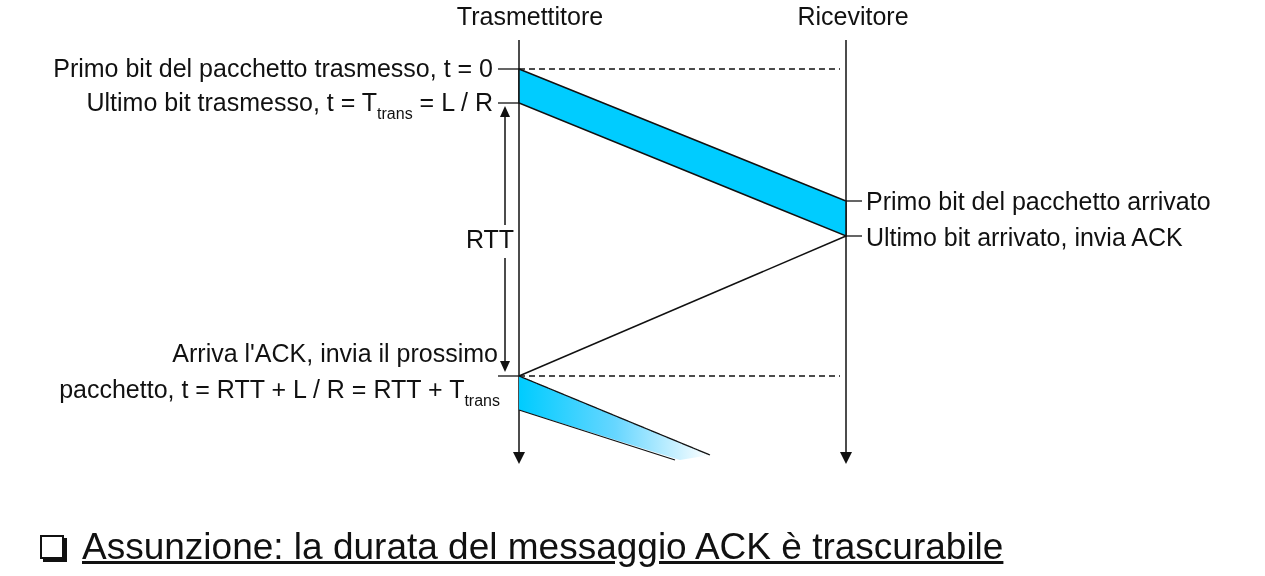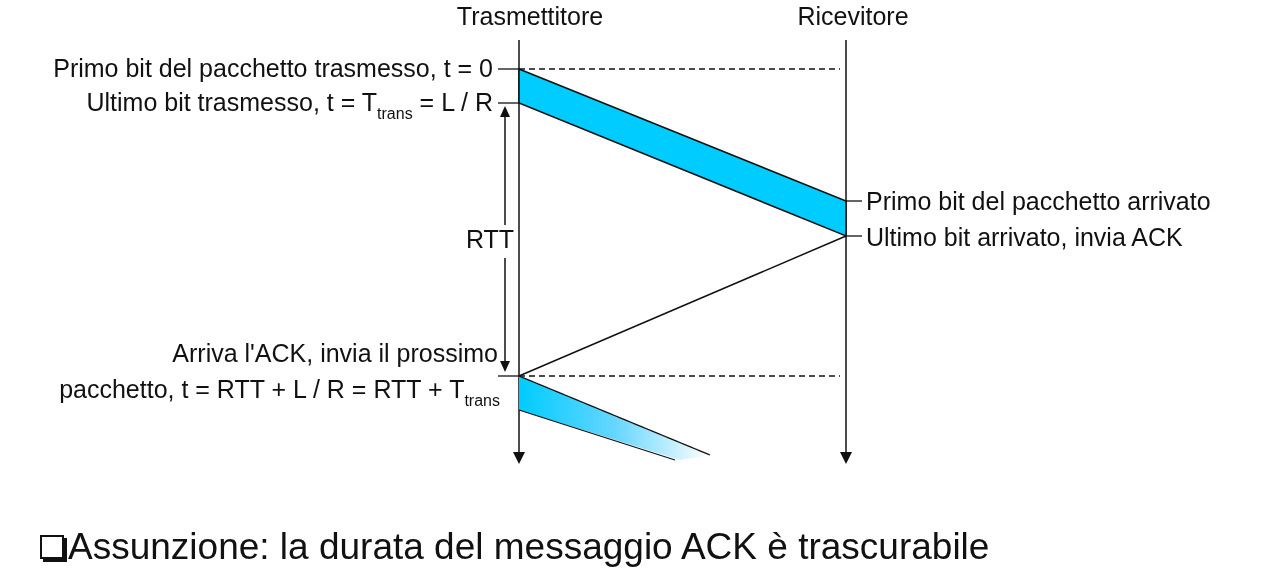--- a/index.html
+++ b/index.html
@@ -2,21 +2,21 @@
 <html><head>
 <meta charset="utf-8">
 <style>
   html, body { margin:0; padding:0; background:#ffffff; }
   body { width:1265px; height:576px; position:relative; overflow:hidden;
          font-family: "Liberation Sans", "DejaVu Sans", sans-serif; color:#111; }
   svg { position:absolute; left:0; top:0; }
   .lbl { font-family: "Liberation Sans", "DejaVu Sans", sans-serif; font-size:25px; fill:#111; }
   .sub { font-size:16px; }
   .bullet { position:absolute; left:40px; top:526px; font-size:37px; white-space:nowrap;
-            display:flex; align-items:center; gap:0; }
+            display:flex; align-items:center; gap:14px;text-decoration:underline; }
   .box { width:20px; height:20px; border:2px solid #111; box-shadow:3px 3px 0 #111; display:inline-block; margin-right:4px; }
 </style>
 </head>
 <body>
 
 <svg width="1265" height="576" viewBox="0 0 1265 576">
   <defs>
     <linearGradient id="fade" x1="520" y1="0" x2="710" y2="0" gradientUnits="userSpaceOnUse">
       <stop offset="0" stop-color="#00CCFF"></stop>
       <stop offset="0.5" stop-color="#66D6FF"></stop>

